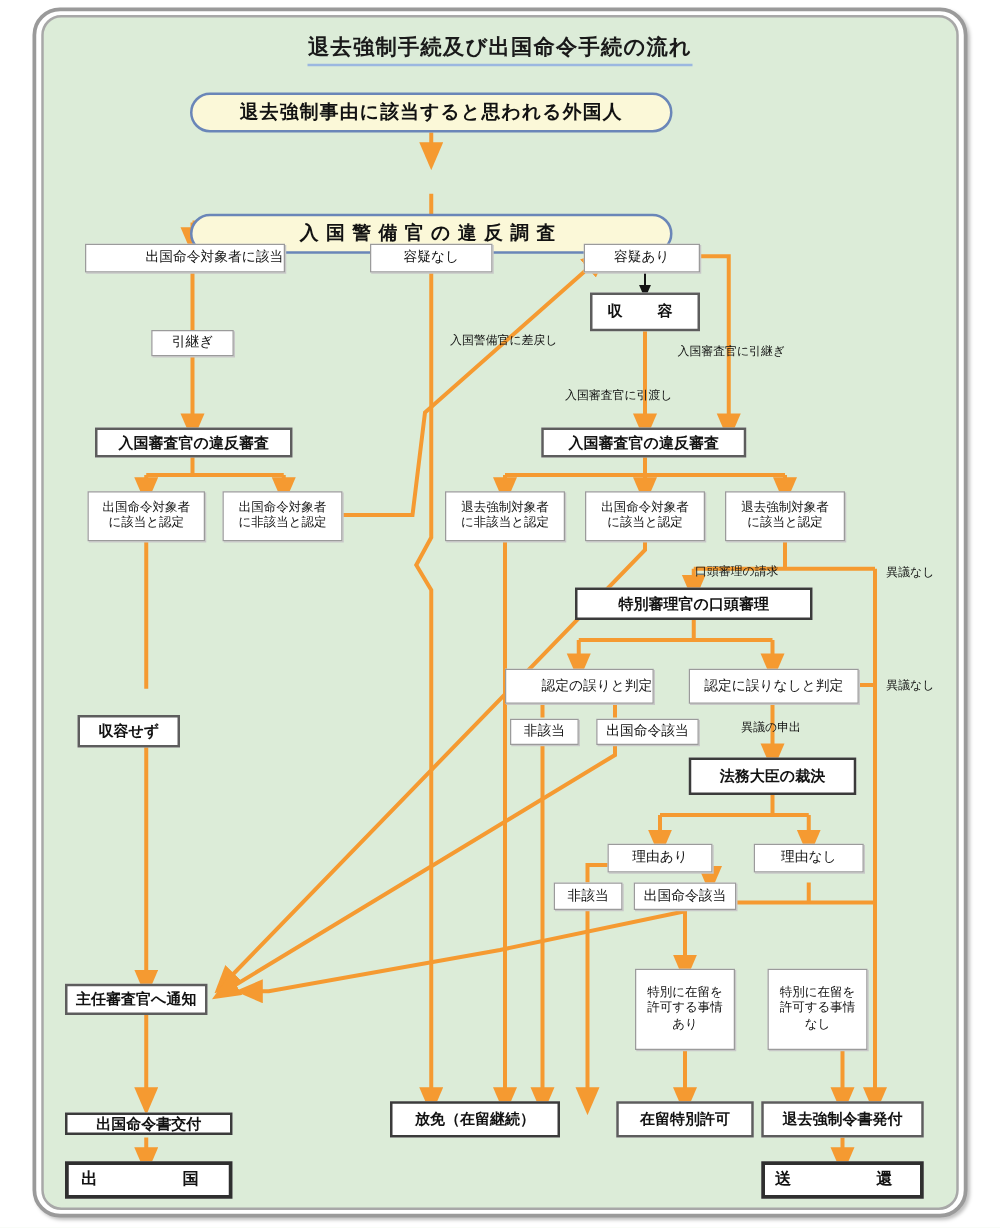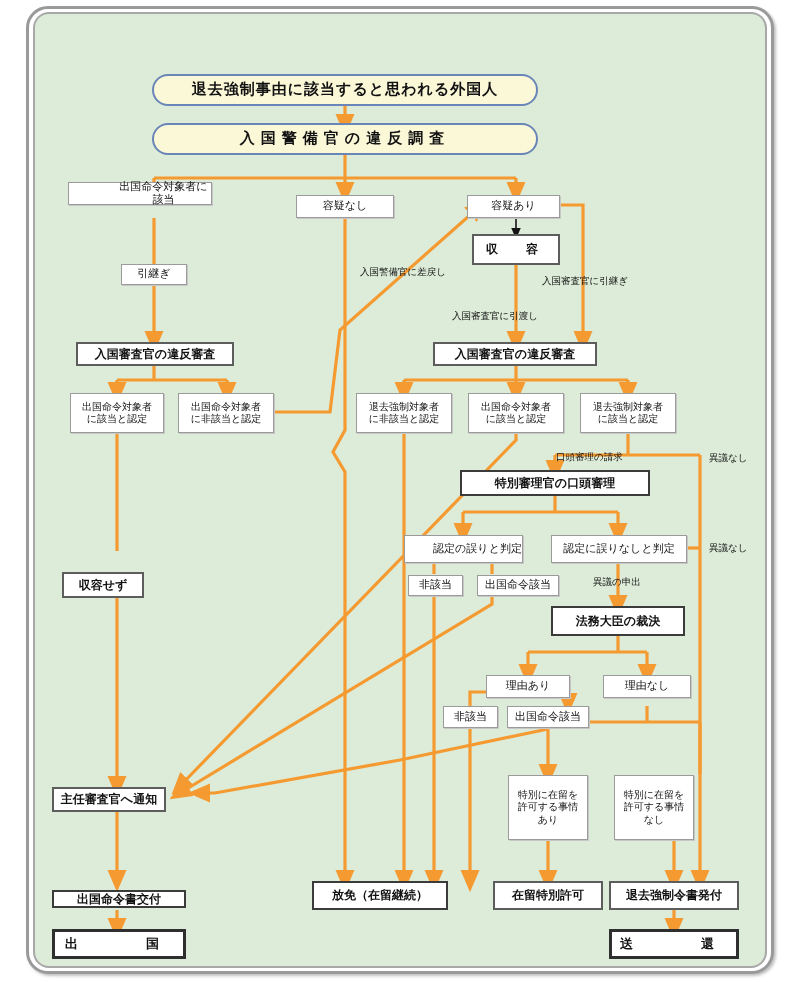--- a/index.html
+++ b/index.html
@@ -33,21 +33,21 @@
   .node{
     position:absolute;box-sizing:border-box;
     display:flex;align-items:center;justify-content:center;
     text-align:center;color:#121212;line-height:1.18;
     background:#ffffff;
   }
   .stadium{
     background:#fbf8d8;border:2px solid #6a86b8;border-radius:999px;
     font-size:15px;font-weight:bold;letter-spacing:1px;
   }
-  .stadium.wide{letter-spacing:6px;}
+  .stadium.wide{letter-spacing:6px;margin-top:48px;}
   .boxthin{border:1px solid #9b9b9b;font-size:11px;box-shadow:1px 1px 0 #c7c7c7;}
   .boxmed{border:2px solid #5d5d5d;font-size:12px;font-weight:bold;}
   .boxbold{border:2px solid #3b3b3b;font-size:12px;font-weight:bold;}
   .boxbold2{border:3px solid #2f2f2f;font-size:13px;font-weight:bold;}
   .small2{font-size:10px;line-height:1.25;}
   .spaced{letter-spacing:8px;}
   .spaced2{letter-spacing:14px;}
 
   .edge-label{
     position:absolute;font-size:9.5px;color:#111;white-space:nowrap;
@@ -159,21 +159,21 @@
       <g fill="none" stroke="#141414" stroke-width="1.6">
 
         <path d="M516,218 L516,233" marker-end="url(#ahk)"></path>
       </g>
     </svg>
 
     <div class="node stadium" style="left:152px;top:74px;width:386px;height:32px;">退去強制事由に該当すると思われる外国人</div>
 
     <div class="node stadium wide" style="left:152px;top:123px;width:386px;height:32px;">入国警備官の違反調査</div>
 
-    <div class="node boxthin" style="left:68px;top:182px;width:144px;height:23px;padding-left:47px;">出国命令対象者に該当</div>
+    <div class="node boxthin" style="left:68px;top:195px;width:160px;height:23px;padding-left:47px;">出国命令対象者に該当</div>
 
     <div class="node boxthin" style="left:296px;top:195px;width:98px;height:23px;">容疑なし</div>
 
     <div class="node boxthin" style="left:467px;top:195px;width:93px;height:23px;">容疑あり</div>
 
     <div class="node boxmed spaced" style="left:472px;top:234px;width:88px;height:31px;">収　容</div>
 
     <div class="node boxthin" style="left:121px;top:264px;width:66px;height:21px;">引継ぎ</div>
 
     <div class="node boxmed" style="left:76px;top:342px;width:158px;height:24px;">入国審査官の違反審査</div>
@@ -246,15 +246,18 @@
     <div class="edge-label" style="left:452px;top:310px;">入国審査官に引渡し</div>
 
     <div class="edge-label" style="left:556px;top:451px;">口頭審理の請求</div>
 
     <div class="edge-label" style="left:709px;top:452px;">異議なし</div>
 
     <div class="edge-label" style="left:709px;top:542px;">異議なし</div>
 
     <div class="edge-label" style="left:593px;top:576px;">異議の申出</div>
 
+    <div class="title">
+      <span>退去強制手続及び出国命令手続の流れ</span>
+    </div>
 
   </div>
 </div>
 
 </body></html>

